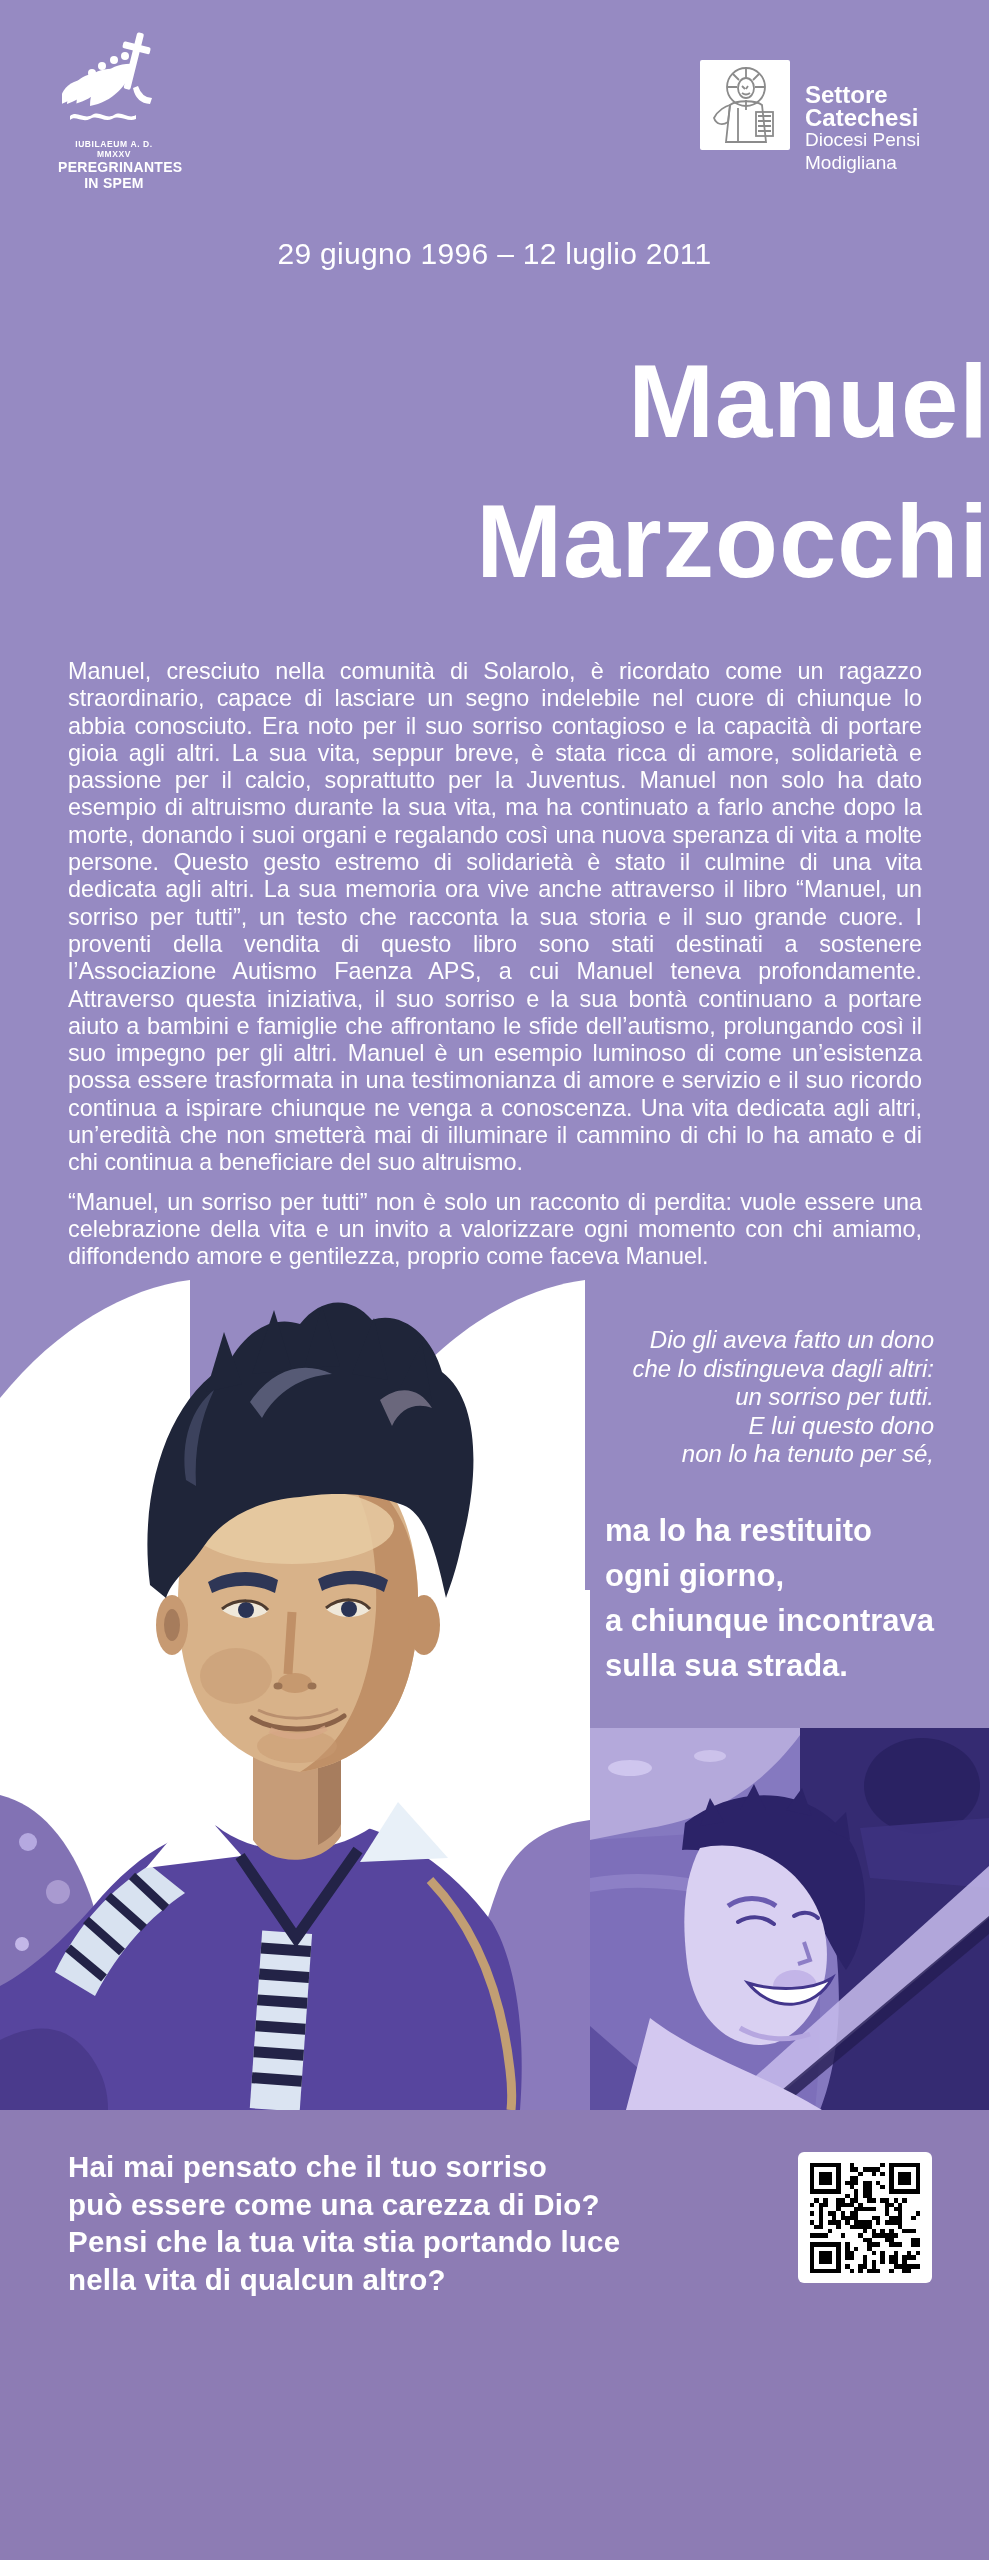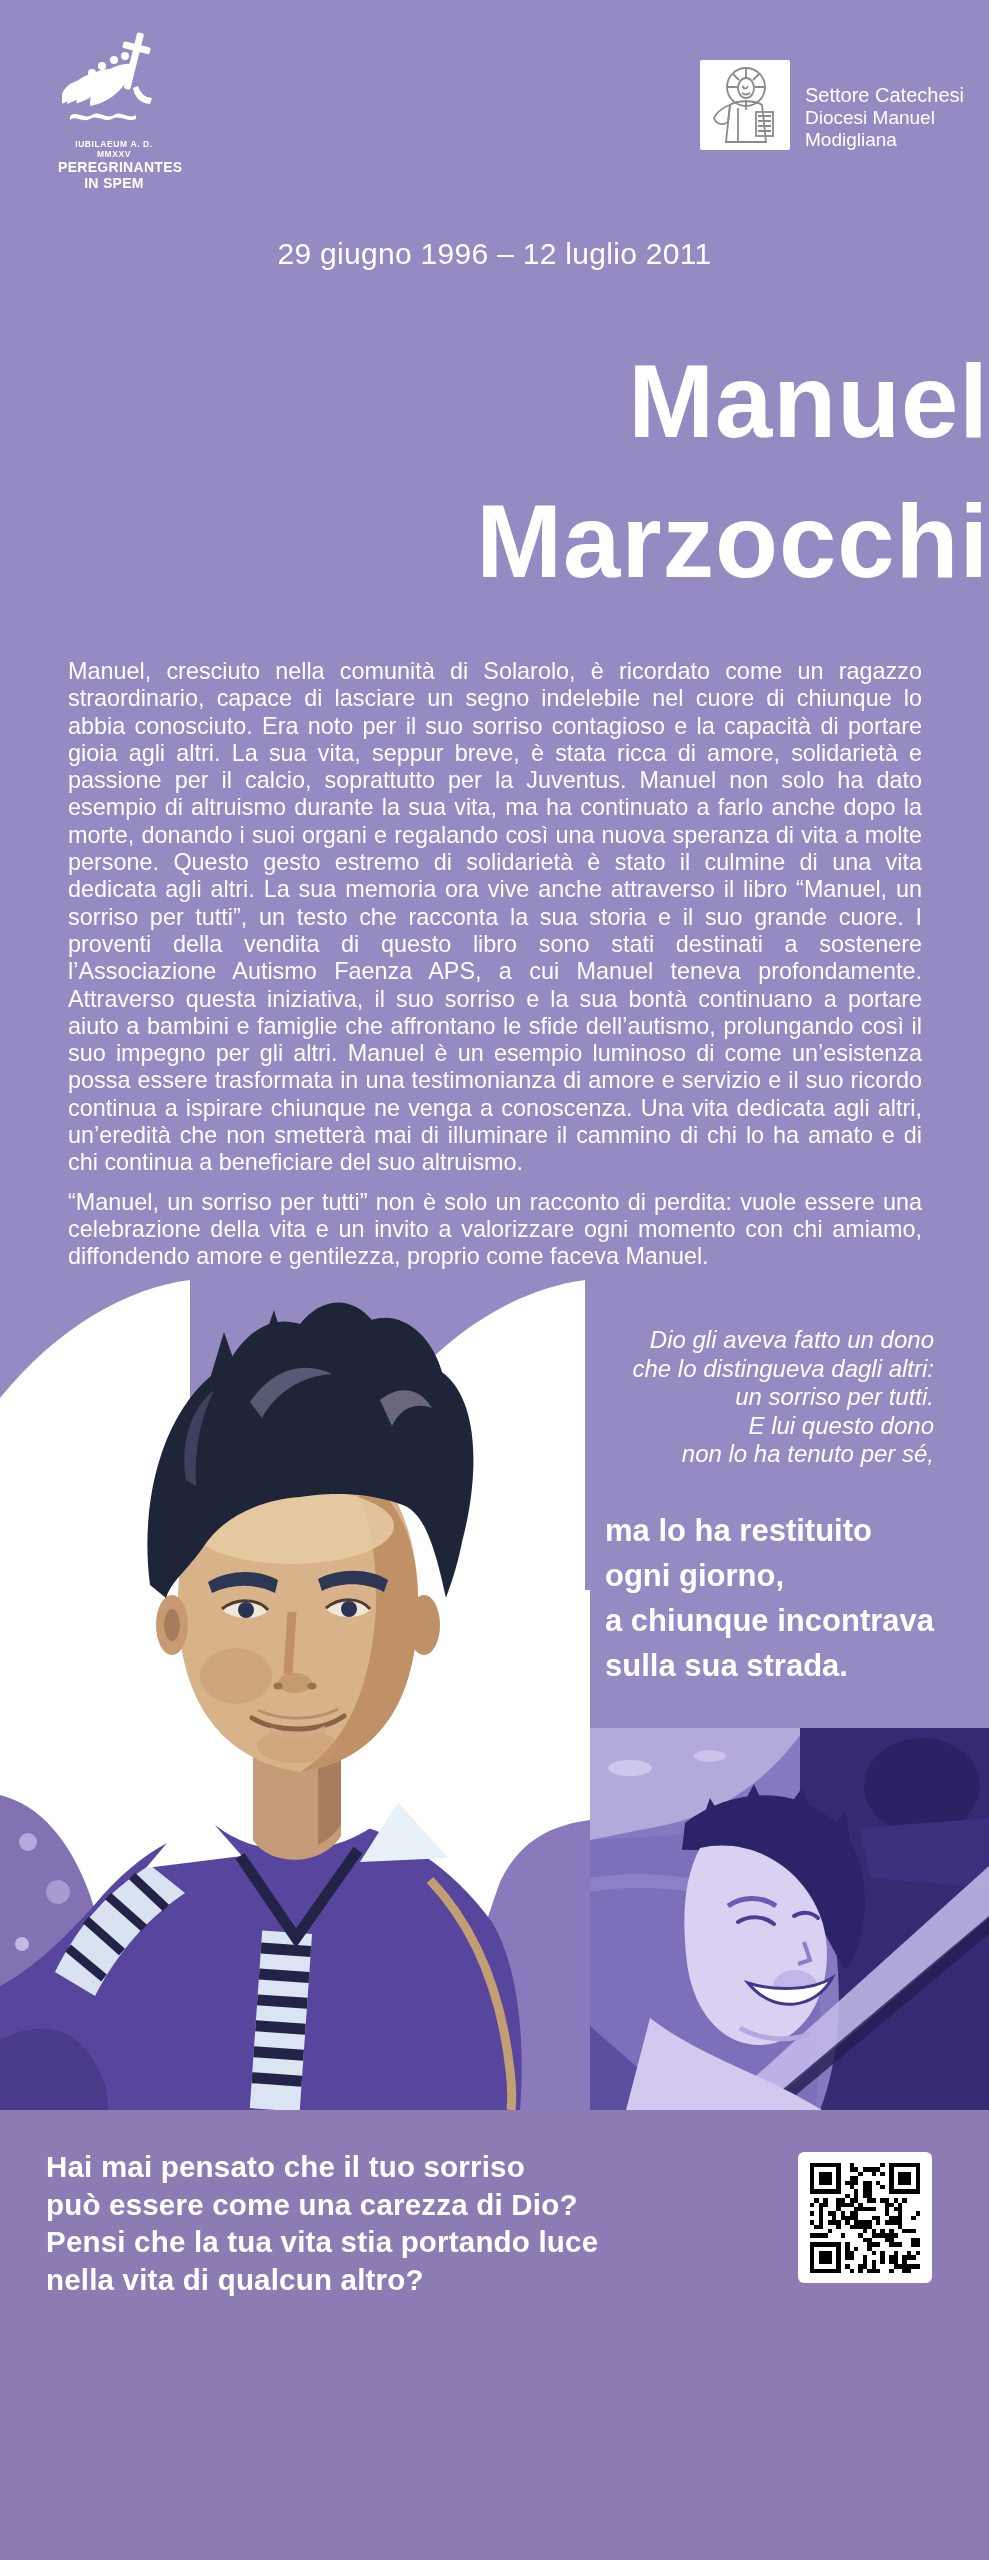--- a/index.html
+++ b/index.html
@@ -8,40 +8,40 @@
     background:#968ac2;overflow:hidden;
     font-family:"Liberation Sans",sans-serif;color:#fff;
   }
   
   .jubilee{position:absolute;left:58px;top:28px;width:112px;text-align:center;}
   .jubilee .cap-small{font-size:8.5px;font-weight:700;letter-spacing:.6px;margin-top:1px;}
   .jubilee .cap-big{font-size:14px;font-weight:800;line-height:16px;letter-spacing:.3px;}
   .diocese{position:absolute;left:700px;top:60px;display:flex;}
   .diocese .box{width:90px;height:90px;background:#fff;border-radius:2px;flex:0 0 auto;}
   .diocese .txt{margin-left:15px;margin-top:24px;font-size:19px;line-height:22.5px;}
-  .diocese .txt .b{font-weight:400;font-size:20px;}
+  .diocese .txt .b{font-weight:700;font-size:24px;}
   .dates{position:absolute;left:0;top:237px;width:100%;text-align:center;
          font-size:30px;font-weight:400;letter-spacing:.3px;}
   .title{position:absolute;left:0;top:332px;width:100%;text-align:right;
          font-size:103px;line-height:140px;font-weight:800;letter-spacing:1px;}
   .bio{position:absolute;left:56px;top:646px;width:878px;font-size:23.4px;
        line-height:27.3px;text-align:justify;}
   .bio p{margin:12px;}
   
   .mid{position:absolute;left:0;top:1280px;width:989px;height:830px;background:#404040;}
   .mid .portrait{position:absolute;left:0;top:0;}
   .panel{position:absolute;left:590px;top:0;width:399px;height:448px;background:#968ac2;}
   .quote-italic{position:absolute;right:55px;top:46px;text-align:right;
        font-size:24px;line-height:28.5px;font-style:italic;font-weight:500;}
   .quote-bold{position:absolute;right:55px;top:228px;text-align:left;
        font-size:31px;line-height:45px;font-weight:800;}
   .photo2{position:absolute;left:590px;top:448px;}
   
   .footer{position:absolute;left:0;top:2110px;width:989px;height:450px;background:#8d7cb4;}
-  .questions{position:absolute;left:46px;top:38px;font-size:29.5px;line-height:37.5px;
+  .questions{position:absolute;left:68px;top:38px;font-size:29.5px;line-height:37.5px;
        font-weight:800;letter-spacing:.2px;}
   .qrbox{position:absolute;left:798px;top:42px;width:134px;height:131px;background:#fff;
        border-radius:6px;display:flex;align-items:center;justify-content:center;}
   .block{display:block;}
 </style>
 </head>
 <body>
 
 <div class="poster">
 
@@ -86,21 +86,21 @@
           <path d="M30,45 C36,40 56,40 62,45 L66,82 L26,82 Z"></path>
           <path d="M14,58 C18,50 26,46 30,45 L28,62 C22,66 16,64 14,58 Z"></path>
           <rect x="56" y="52" width="17" height="24"></rect>
           <path d="M58,56 h13 M58,61 h13 M58,66 h13 M58,71 h13"></path>
           <path d="M38,48 L38,82 M46,40 L46,50"></path>
         </g>
       </svg>
     </div>
     <div class="txt">
       <div class="b block">Settore Catechesi</div>
-      <div class="block">Diocesi Manuel</div>
+      <div class="block">Diocesi Pensi</div>
       <div class="block">Modigliana</div>
     </div>
   </div>
 
   <div class="dates">29 giugno 1996 – 12 luglio 2011</div>
   <div class="title">
     <span class="block">Manuel</span>
     <span class="block">Marzocchi</span>
   </div>
 

